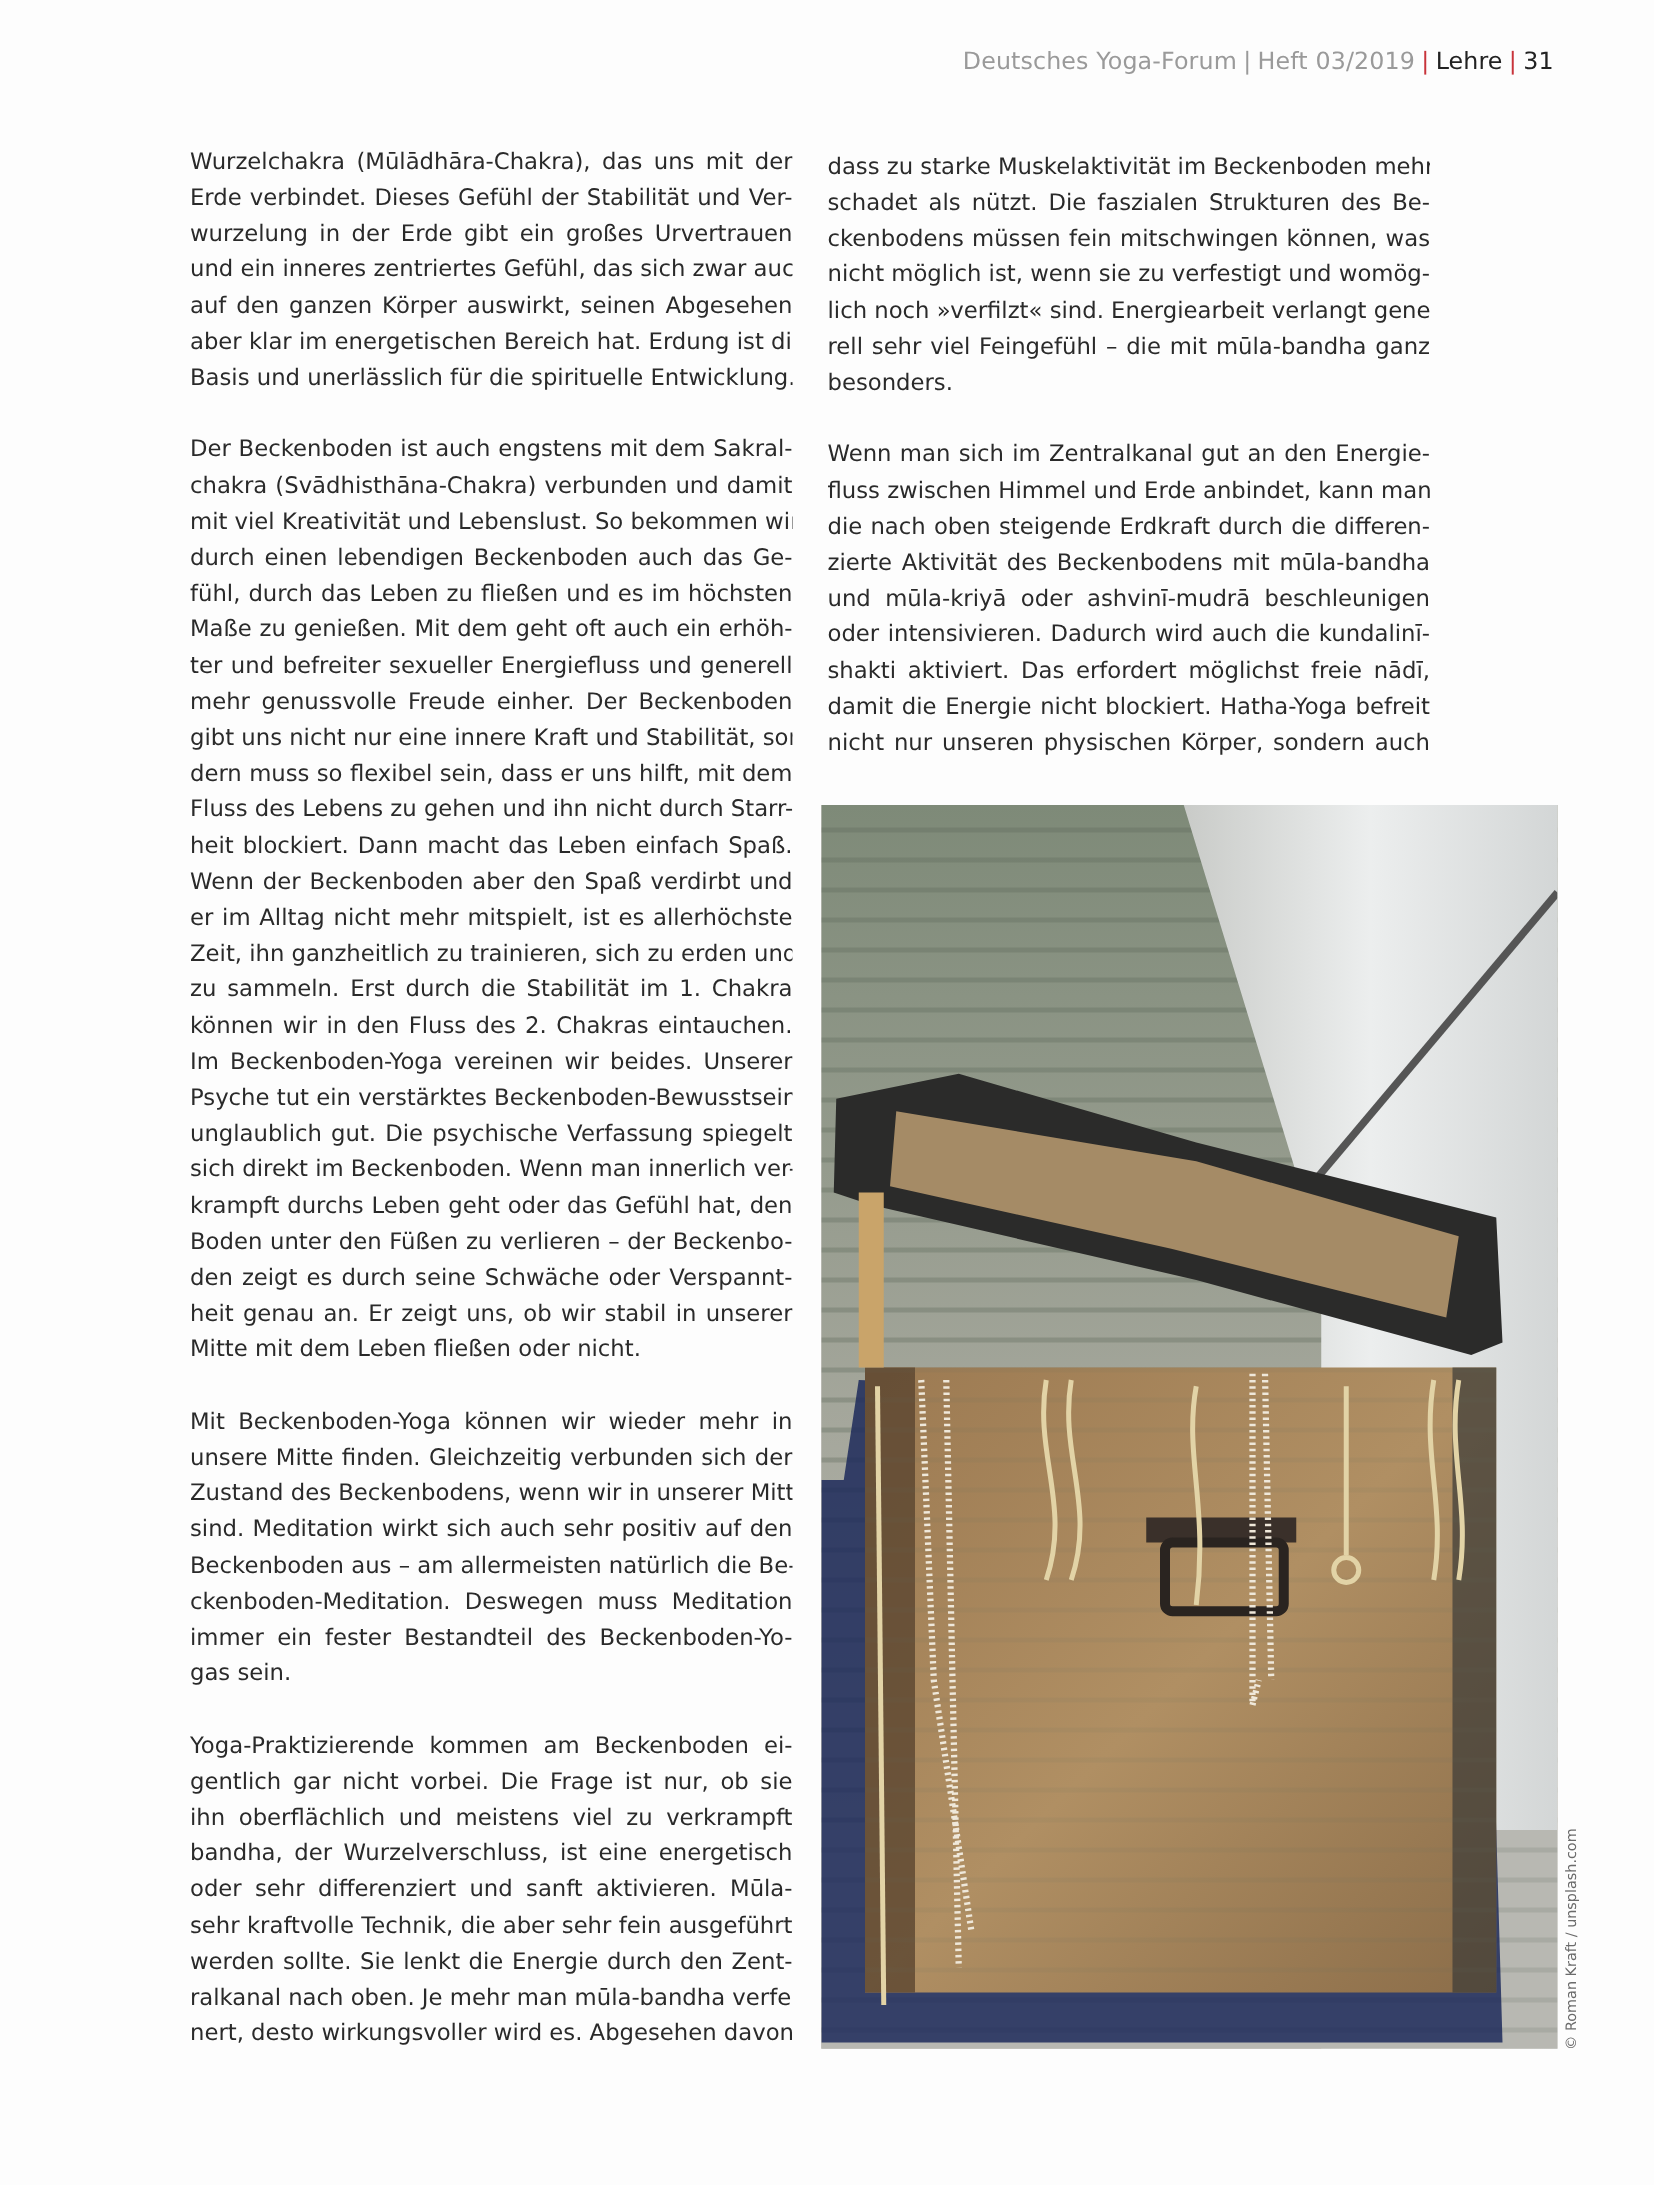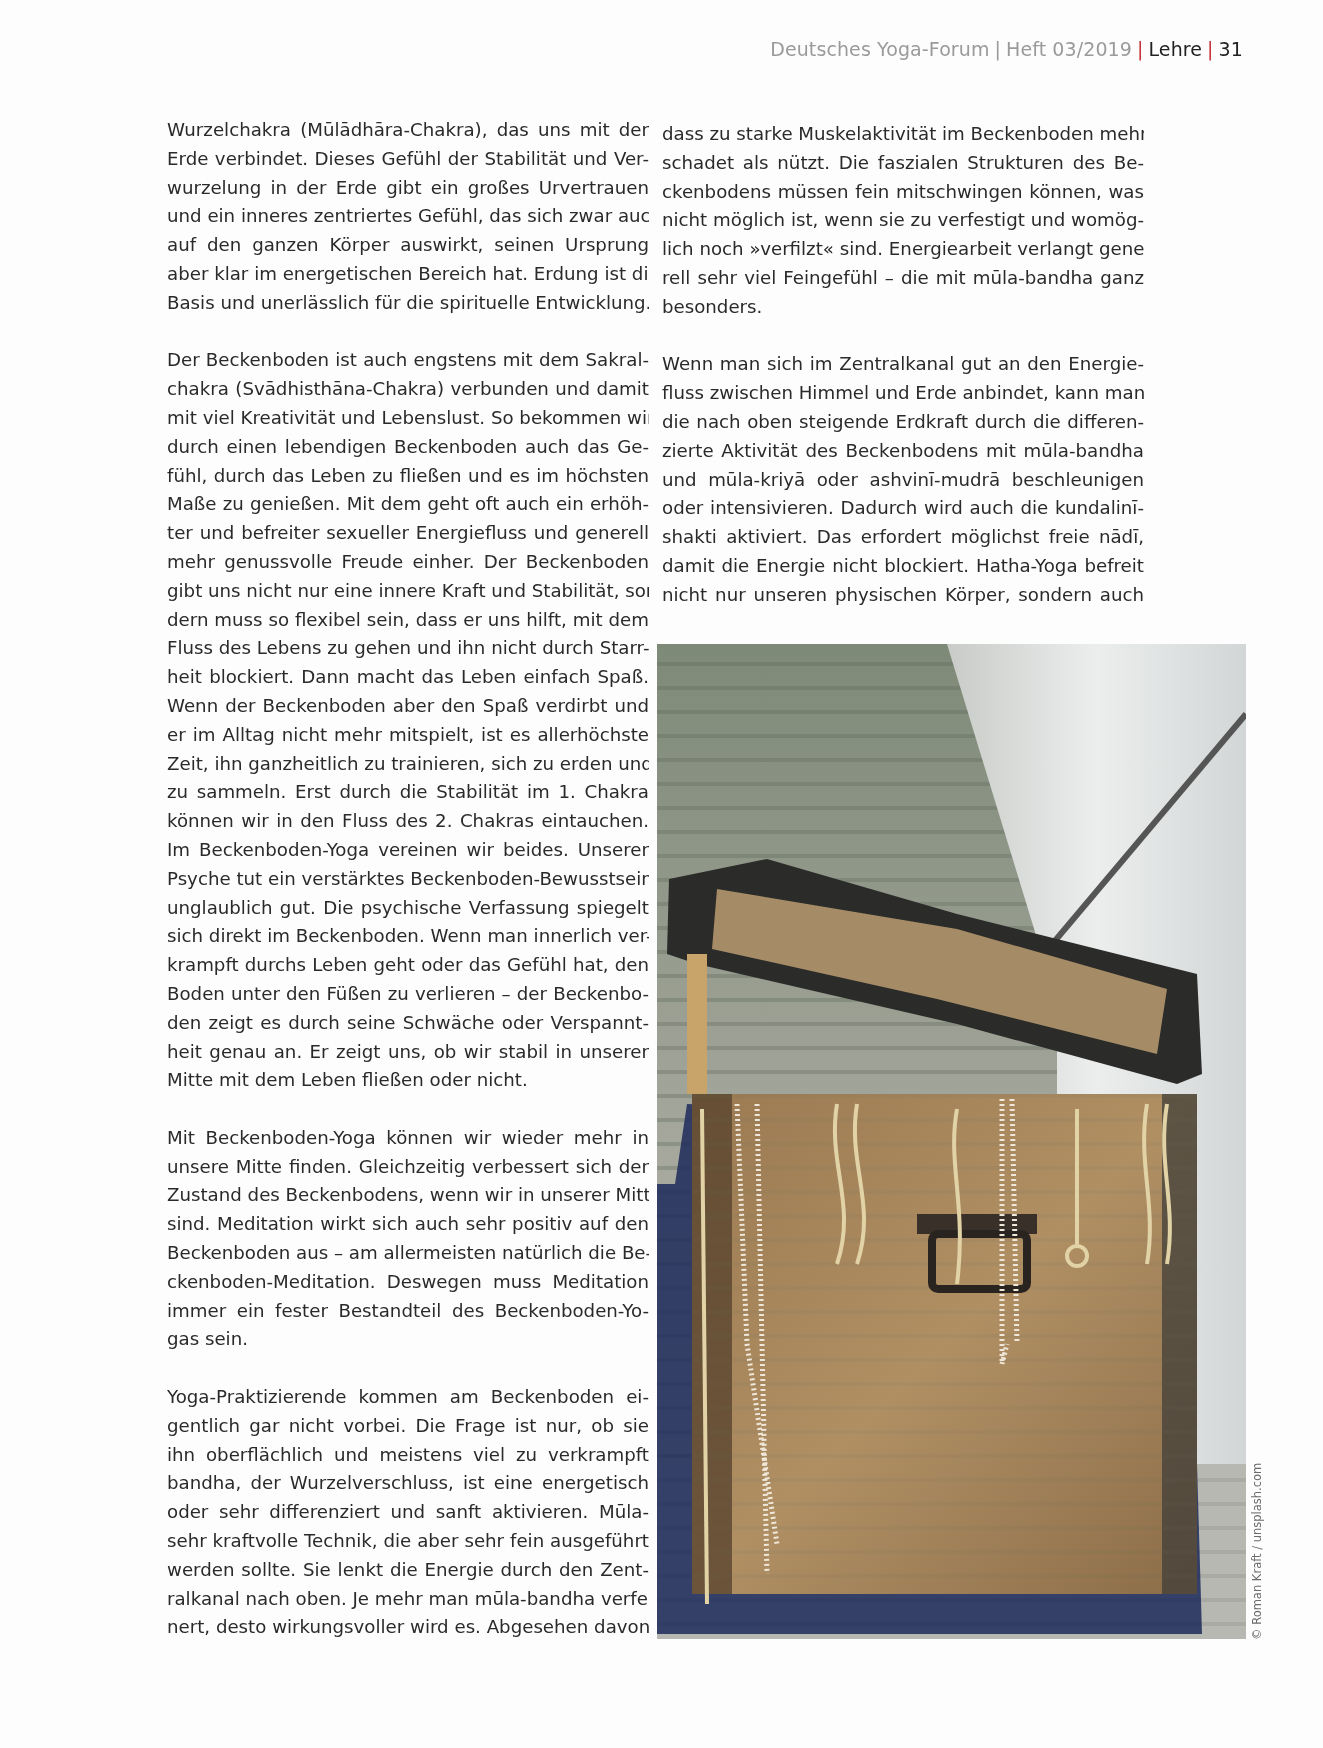--- a/index.html
+++ b/index.html
@@ -6,39 +6,39 @@
   body { width:1323px; height:1748px; background:#fdfdfd; position:relative; overflow:hidden;
          font-family:"DejaVu Sans","Liberation Sans",sans-serif; color:#2a2a2a; }
   .header { position:absolute; top:38px; right:80px; font-size:19px; color:#9a9a9a; white-space:nowrap; letter-spacing:0.1px; }
   .header .sep { color:#c8343b; margin:0 5px; }
   .header .dark { color:#222; }
   .header .gsep { color:#9a9a9a; margin:0 5px; }
   .col { position:absolute; font-size:18.2px; line-height:28.8px; text-align:justify; }
   .col .line { display:block; height:28.8px; white-space:nowrap; text-align:justify; text-align-last:justify; overflow:hidden; }
   .col .line.last { text-align-last:left; }
   .col .para { margin-bottom:28.8px; }
-  .col-left { left:167px; top:116px; width:482px; }
+  .col-left { left:152px; top:116px; width:482px; }
   .col-right { left:662px; top:120px; width:482px; }
   .photo { position:absolute; left:657px; top:644px; width:589px; height:995px; overflow:hidden; background:#b9b7b1; }
   .credit { position:absolute; left:1250px; top:1640px; transform-origin:0 0; transform:rotate(-90deg); font-size:11.5px; color:#6b6b6b; white-space:nowrap; }
 </style>
 </head>
 <body>
 
 <div class="header">
   <span>Deutsches Yoga-Forum</span><span class="gsep">|</span><span>Heft 03/2019</span><span class="sep">|</span><span class="dark">Lehre</span><span class="sep">|</span><span class="dark">31</span>
 </div>
 
 <div class="col col-left" id="colL">
     <div class="para">
       <span class="line">Wurzelchakra (Mūlādhāra-Chakra), das uns mit der</span>
       <span class="line">Erde verbindet. Dieses Gefühl der Stabilität und Ver-</span>
       <span class="line">wurzelung in der Erde gibt ein großes Urvertrauen</span>
       <span class="line">und ein inneres zentriertes Gefühl, das sich zwar auch</span>
-      <span class="line">auf den ganzen Körper auswirkt, seinen Ursprung</span>
+      <span class="line">auf den ganzen Körper auswirkt, seinen Abgesehen</span>
       <span class="line">aber klar im energetischen Bereich hat. Erdung ist die</span>
       <span class="line last">Basis und unerlässlich für die spirituelle Entwicklung.</span>
     </div>
     <div class="para">
       <span class="line">Der Beckenboden ist auch engstens mit dem Sakral-</span>
       <span class="line">chakra (Svādhisthāna-Chakra) verbunden und damit</span>
       <span class="line">mit viel Kreativität und Lebenslust. So bekommen wir</span>
       <span class="line">durch einen lebendigen Beckenboden auch das Ge-</span>
       <span class="line">fühl, durch das Leben zu fließen und es im höchsten</span>
       <span class="line">Maße zu genießen. Mit dem geht oft auch ein erhöh-</span>
@@ -58,21 +58,21 @@
       <span class="line">unglaublich gut. Die psychische Verfassung spiegelt</span>
       <span class="line">sich direkt im Beckenboden. Wenn man innerlich ver-</span>
       <span class="line">krampft durchs Leben geht oder das Gefühl hat, den</span>
       <span class="line">Boden unter den Füßen zu verlieren – der Beckenbo-</span>
       <span class="line">den zeigt es durch seine Schwäche oder Verspannt-</span>
       <span class="line">heit genau an. Er zeigt uns, ob wir stabil in unserer</span>
       <span class="line last">Mitte mit dem Leben fließen oder nicht.</span>
     </div>
     <div class="para">
       <span class="line">Mit Beckenboden-Yoga können wir wieder mehr in</span>
-      <span class="line">unsere Mitte finden. Gleichzeitig verbessert sich der</span>
+      <span class="line">unsere Mitte finden. Gleichzeitig verbunden sich der</span>
       <span class="line">Zustand des Beckenbodens, wenn wir in unserer Mitte</span>
       <span class="line">sind. Meditation wirkt sich auch sehr positiv auf den</span>
       <span class="line">Beckenboden aus – am allermeisten natürlich die Be-</span>
       <span class="line">ckenboden-Meditation. Deswegen muss Meditation</span>
       <span class="line">immer ein fester Bestandteil des Beckenboden-Yo-</span>
       <span class="line last">gas sein.</span>
     </div>
     <div class="para">
       <span class="line">Yoga-Praktizierende kommen am Beckenboden ei-</span>
       <span class="line">gentlich gar nicht vorbei. Die Frage ist nur, ob sie</span>

